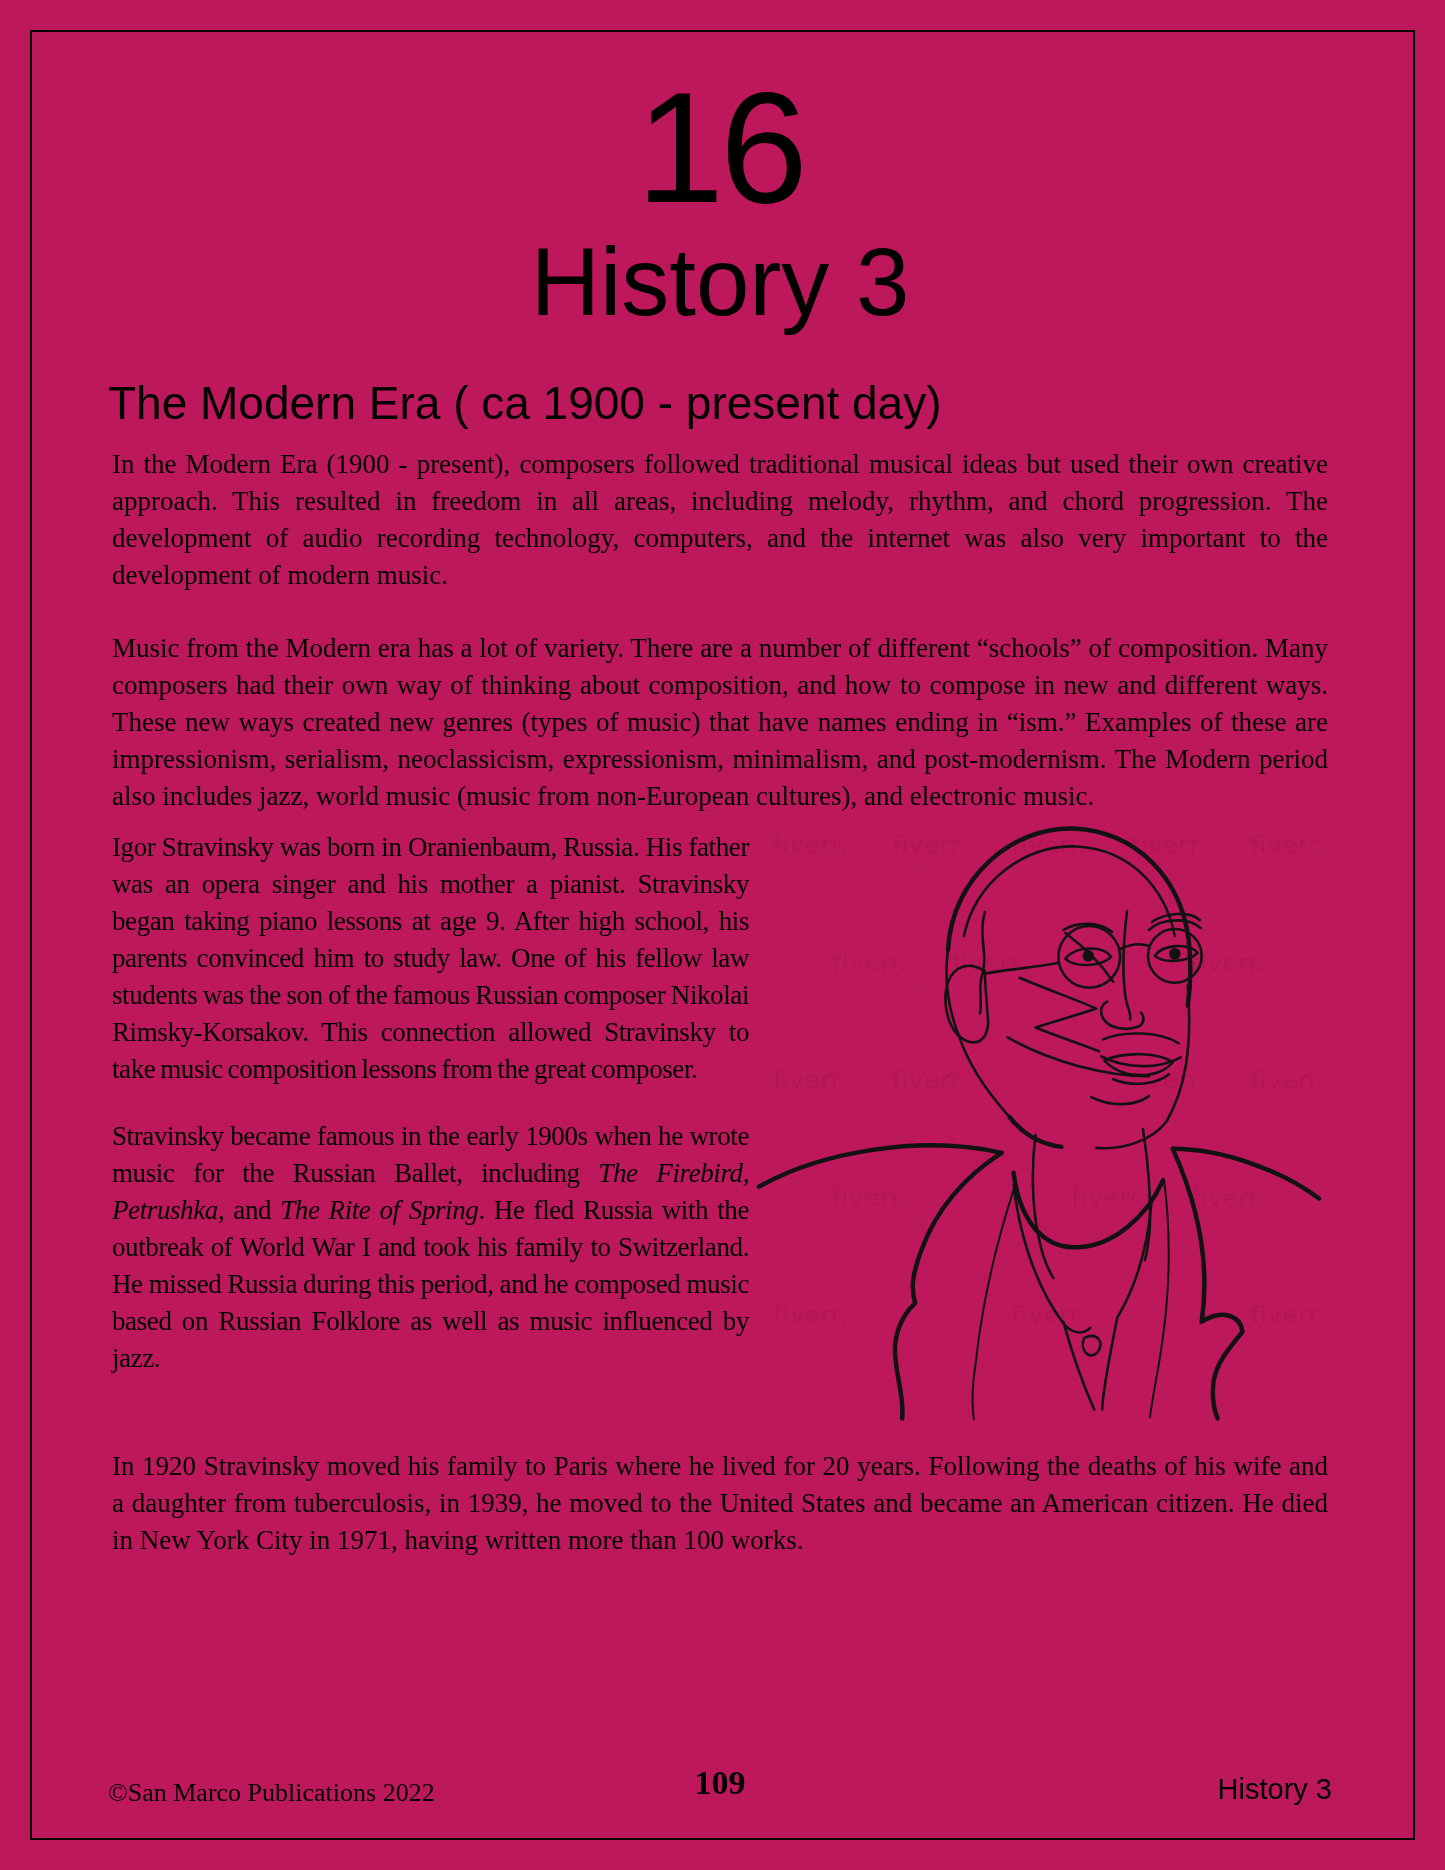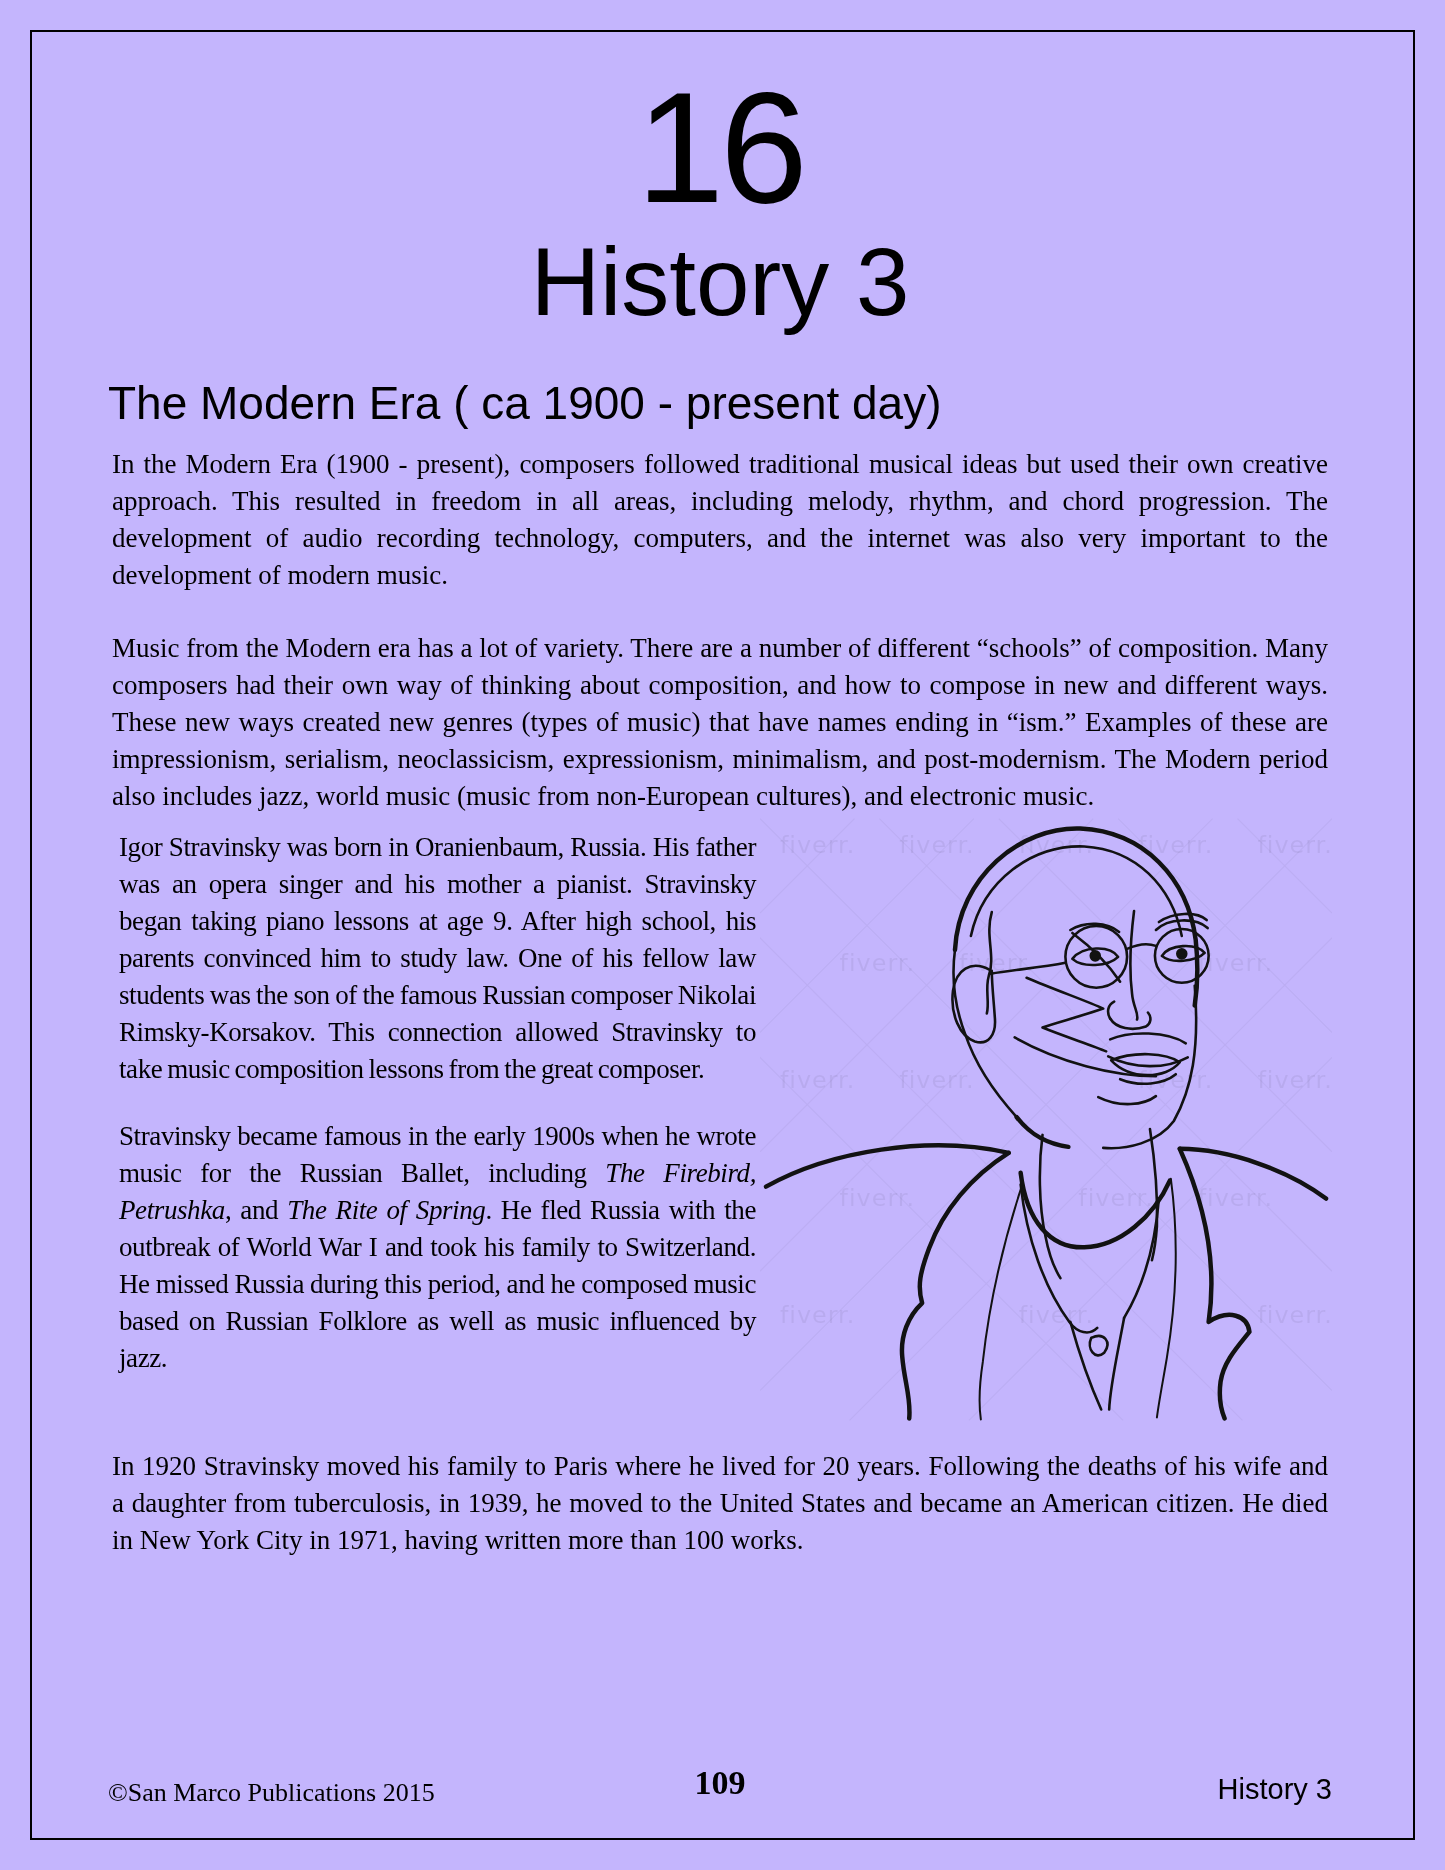--- a/index.html
+++ b/index.html
@@ -1,19 +1,19 @@
 <!DOCTYPE html>
 <html lang="en"><head>
 <meta charset="utf-8">
 <style>
   html,body{margin:0;padding:0;background:#e8e8e8;}
   .page{
     position:relative;
     width:1445px;height:1870px;
-    background:#c4b5fd;
+    background:#be185d;
     font-family:"Liberation Serif","DejaVu Serif",serif;
     color:#000;
     overflow:hidden;
   }
   .frame{
     position:absolute;left:30px;top:30px;right:30px;bottom:30px;
     border:2.5px solid #000;
     pointer-events:none;
   }
   .content{position:absolute;left:108px;right:113px;top:60px;}
@@ -34,21 +34,21 @@
     margin:0;
   }
   h1.sec{margin-top:44px;}
   h2.sec{margin-top:40px;font-size:40px;}
   p.body{
     font-size:27px;line-height:37px;
     text-align:justify;
     margin:4px;margin-top:16px;
   }
   p.sp{margin-top:36px;}
-  .row{display:flex;justify-content:flex-end;margin-top:14px;}
+  .row{display:flex;justify-content:flex-start;margin-top:14px;}
   .col-text{width:645px;}
   .col-text p.body{margin-top:0;letter-spacing:-0.4px;word-spacing:-1.5px;hyphens:auto;-webkit-hyphens:auto;}
   .col-text p.body.second{margin-top:30px;}
   .col-img{width:572px;position:relative;}
   .col-img svg{display:block;margin-top:-12px;}
   p.last{margin-top:26px;}
   em{font-style:italic;}
   .footer{
     position:absolute;left:108px;right:113px;bottom:62px;height:40px;
   }
@@ -165,17 +165,17 @@
             <path d="M413,362 C421,422 419,482 409,542 C405,566 401,586 399,602" stroke-width="2"></path>
           </g>
         </svg>
       </div>
     </div>
 
     <p class="body last">In 1920 Stravinsky moved his family to Paris where he lived for  20 years. Following the deaths of his wife and a daughter from tuberculosis, in 1939, he moved to the United States and became an American citizen. He died in New York City in 1971, having written more than 100 works.</p>
   </div>
 
   <div class="footer">
-    <div class="footer-left">©San Marco Publications 2015</div>
+    <div class="footer-left">©San Marco Publications 2022</div>
     <div class="footer-center">109</div>
     <div class="footer-right">History 3</div>
   </div>
 </div>
 
 </body></html>

